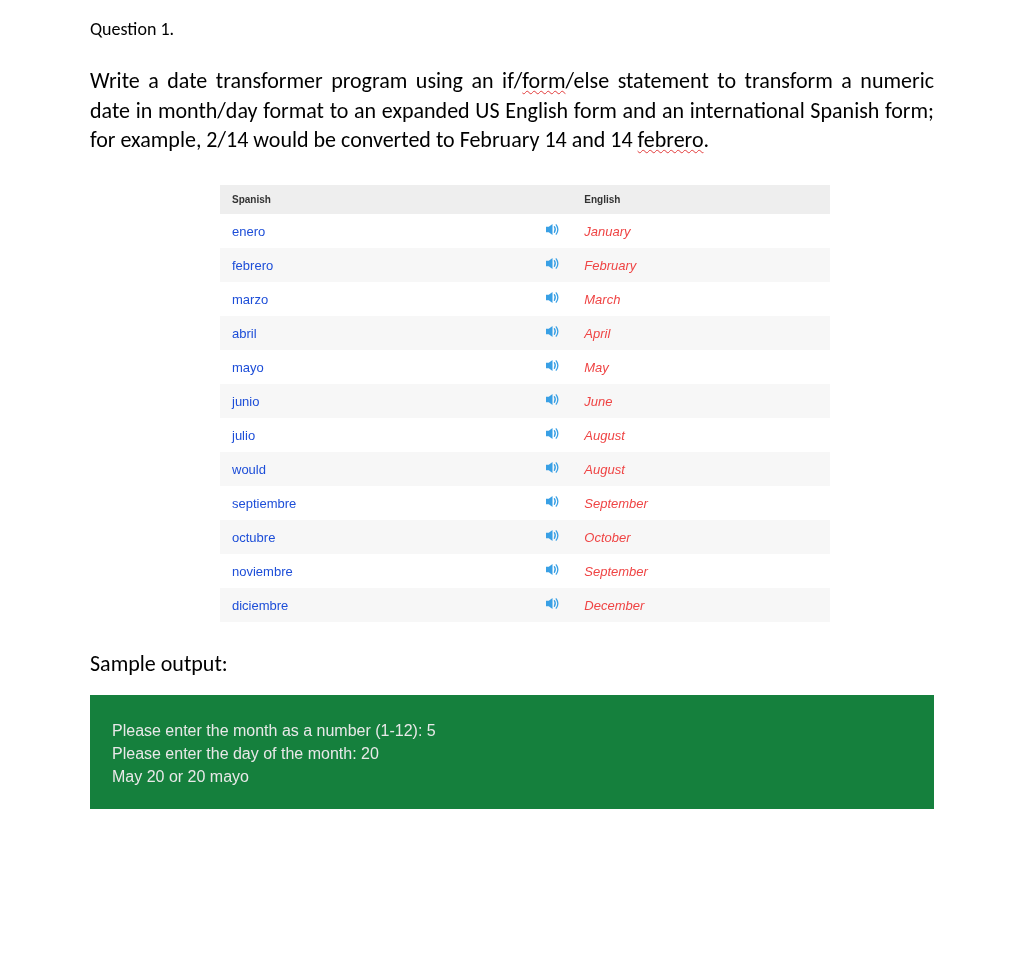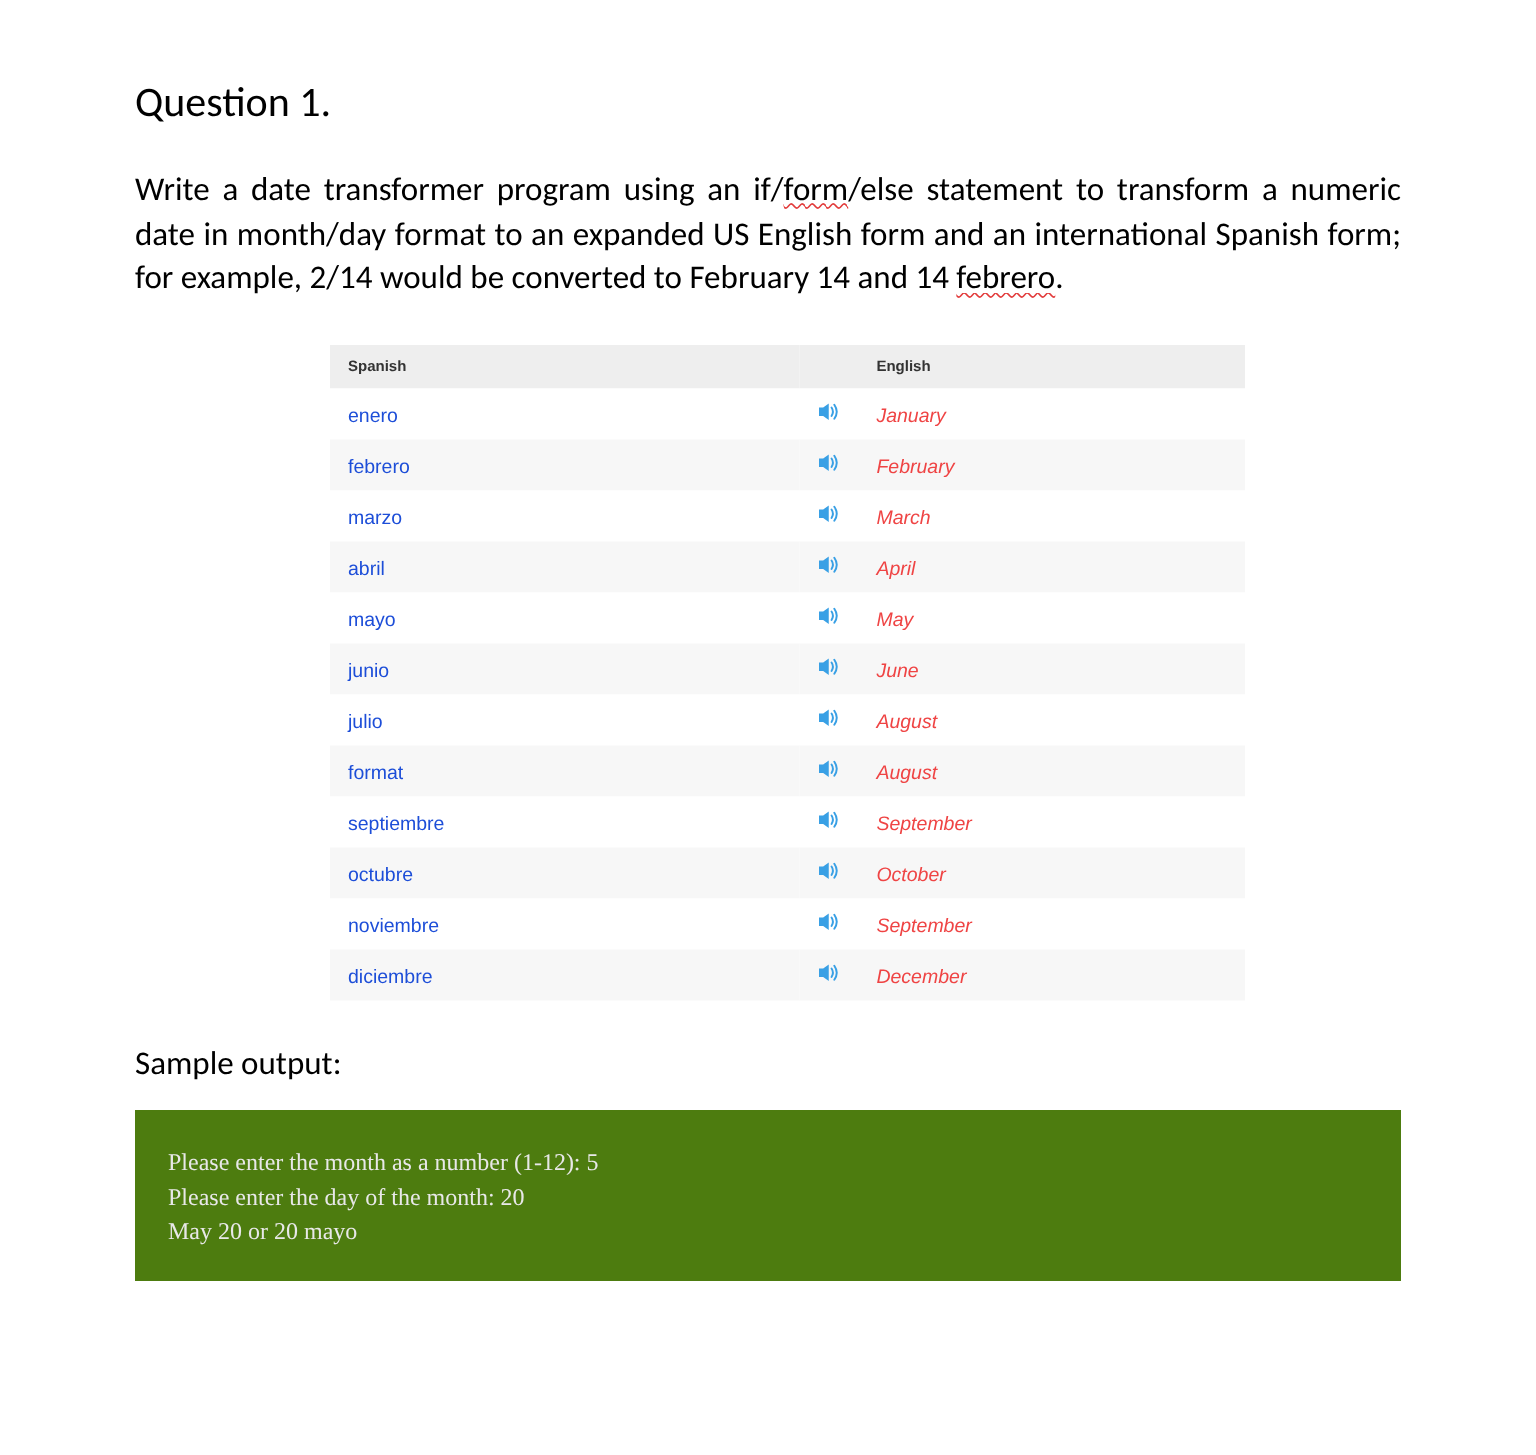--- a/index.html
+++ b/index.html
@@ -10,24 +10,23 @@
     color: #000000;
   }
   .page {
     width: 1024px;
     height: 970px;
     box-sizing: border-box;
     padding: 18px 90px 30px 90px;
     position: relative;
   }
   .q-title {
-    font-size: 28px;
+    font-size: 18px;
     font-weight: 400;
     margin-bottom: 26px;
-    margin-top: 32px;
   }
   .q-body {
     font-size: 22px;
     line-height: 1.35;
     text-align: justify;
     margin-bottom: 30px;
   }
   .squiggle {
     text-decoration: underline wavy #e23b3b;
     text-decoration-thickness: 1px;
@@ -73,23 +72,23 @@
     height: 13px;
     position: relative;
   }
   .audio-icon svg { display: block; }
   .sample-label {
     font-size: 22px;
     margin-top: 28px;
     margin-bottom: 18px;
   }
   .terminal {
-    background: #4d7c0f;
+    background: #15803d;
     color: #e8e8e8;
-    font-family: Liberation Serif, serif;
+    font-family: Liberation Sans, sans-serif;
     font-size: 16px;
     line-height: 1.45;
     padding: 24px 22px 20px 22px;
     white-space: pre;
     margin-top: 6px;
   }
 </style>
 </head>
 <body>
 
@@ -167,21 +166,21 @@
         <tr class="odd">
           <td class="col-es">julio</td>
           <td class="col-audio"><span class="audio-icon"><svg viewBox="0 0 16 14" width="15" height="13">
                 <path d="M1 4 H4 L8 1 V13 L4 10 H1 Z" fill="#39a0e5"></path>
                 <path d="M10 4 Q12 7 10 10" stroke="#39a0e5" stroke-width="1.4" fill="none" stroke-linecap="round"></path>
                 <path d="M12 2 Q15.5 7 12 12" stroke="#39a0e5" stroke-width="1.4" fill="none" stroke-linecap="round"></path>
               </svg></span></td>
           <td class="col-en">August</td>
         </tr>
         <tr class="even">
-          <td class="col-es">format</td>
+          <td class="col-es">would</td>
           <td class="col-audio"><span class="audio-icon"><svg viewBox="0 0 16 14" width="15" height="13">
                 <path d="M1 4 H4 L8 1 V13 L4 10 H1 Z" fill="#39a0e5"></path>
                 <path d="M10 4 Q12 7 10 10" stroke="#39a0e5" stroke-width="1.4" fill="none" stroke-linecap="round"></path>
                 <path d="M12 2 Q15.5 7 12 12" stroke="#39a0e5" stroke-width="1.4" fill="none" stroke-linecap="round"></path>
               </svg></span></td>
           <td class="col-en">August</td>
         </tr>
         <tr class="odd">
           <td class="col-es">septiembre</td>
           <td class="col-audio"><span class="audio-icon"><svg viewBox="0 0 16 14" width="15" height="13">

